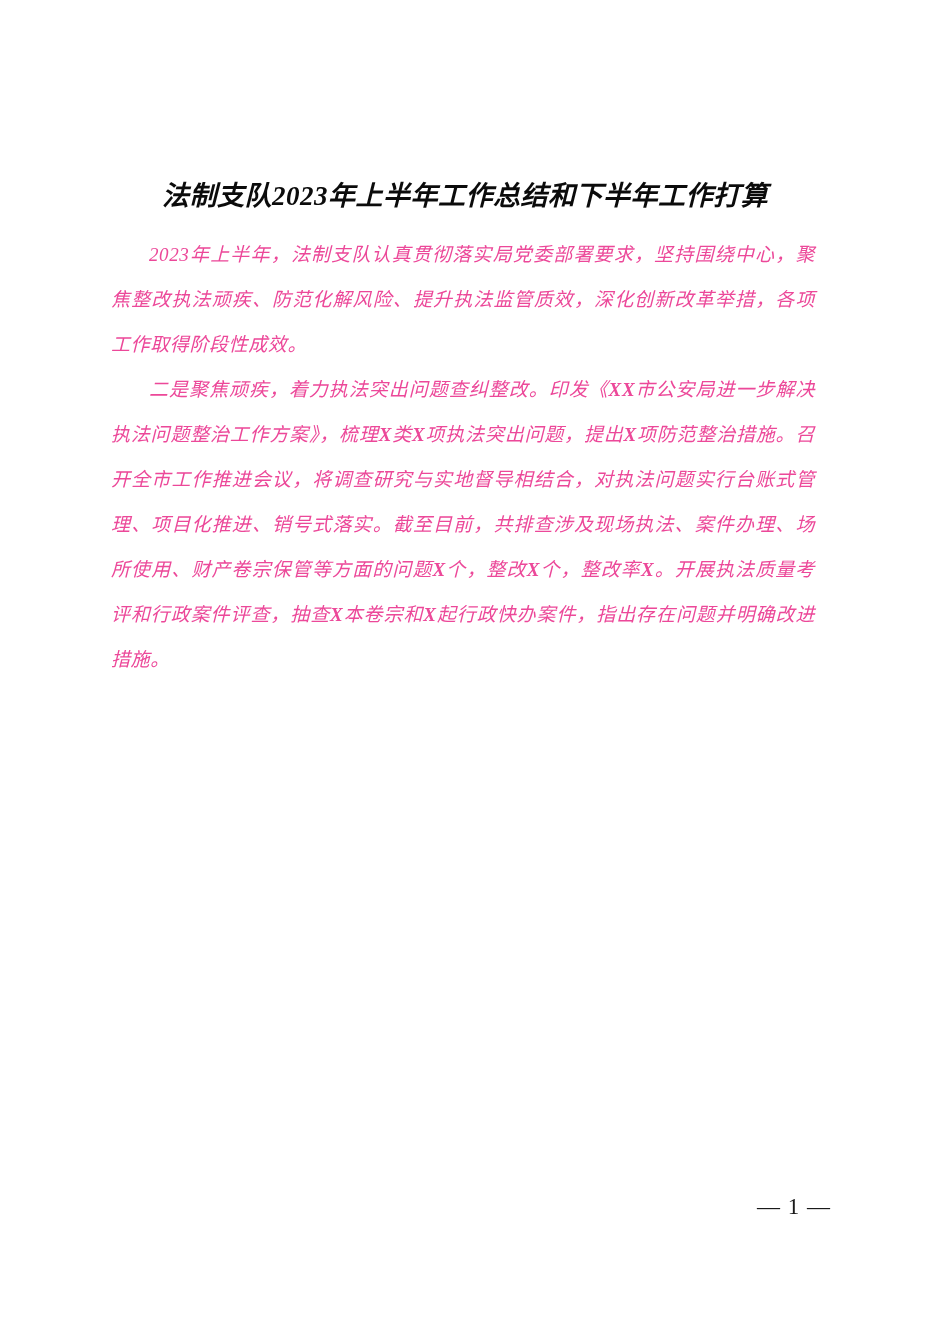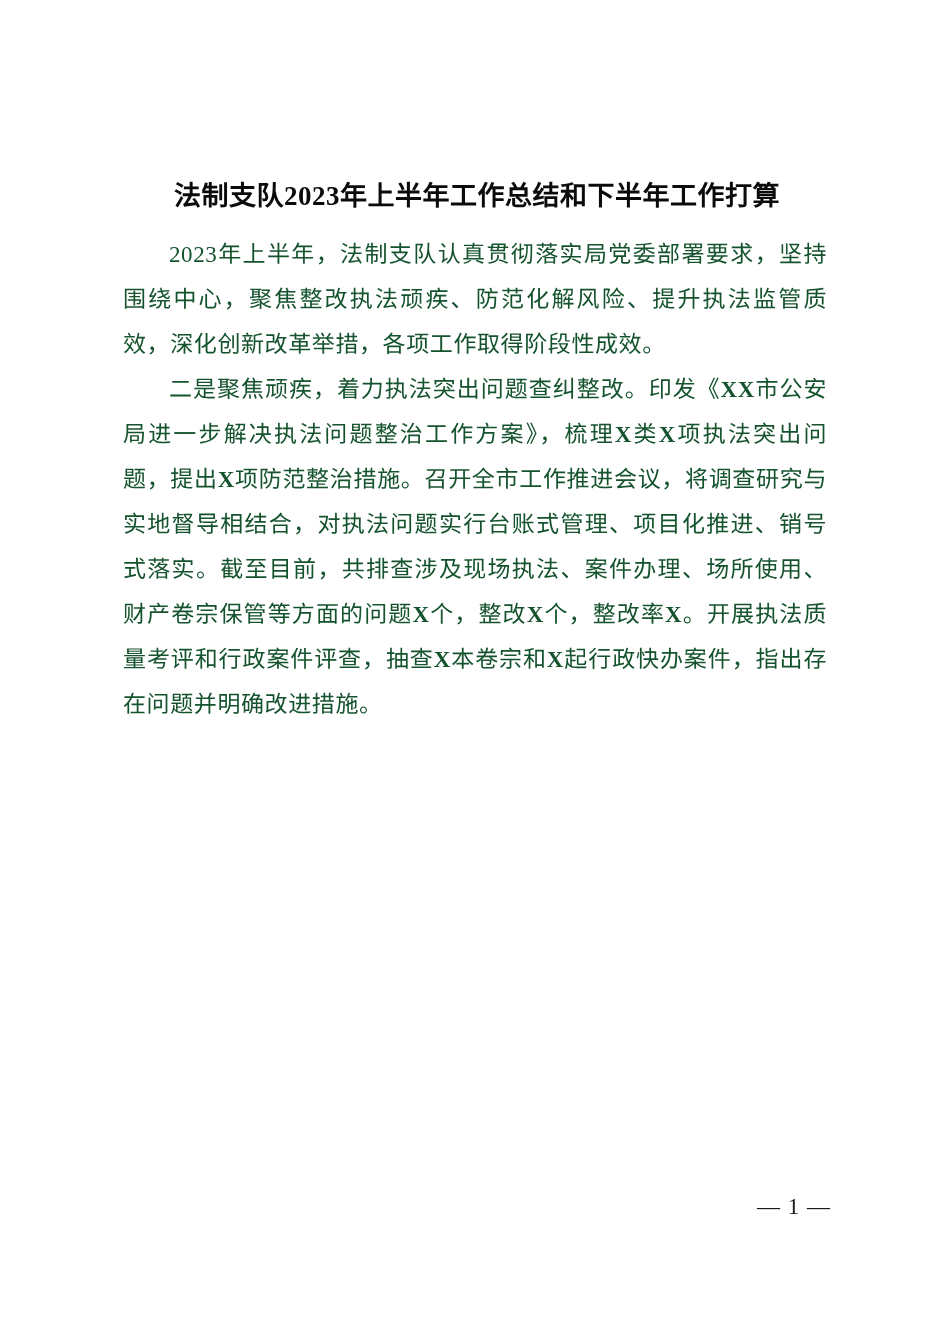--- a/index.html
+++ b/index.html
@@ -13,42 +13,43 @@
     width: 950px;
     height: 1344px;
     background: #ffffff;
     box-sizing: border-box;
     overflow: hidden;
     font-family: "Liberation Serif", "DejaVu Serif", serif;
   }
 
   .content {
     position: absolute;
-    left: 123px;
+    left: 111px;
     top: 176px;
     width: 708px;
+    font-style: italic;
   }
 
   .doc-title {
     font-family: "Liberation Serif", "DejaVu Serif", serif;
     font-weight: bold;
     font-size: 27px;
     line-height: 40px;
     color: #0b0b0b;
     text-align: center;
     letter-spacing: 0.5px;
     margin: 0 0 16px 0;
     white-space: nowrap;
   }
 
   .para {
     font-family: "Liberation Serif", "DejaVu Serif", serif;
-    font-size: 23px;
+    font-size: 19px;
     line-height: 45px;
-    color: #14532d;
+    color: #ec4899;
     text-align: justify;
     text-justify: inter-ideograph;
     text-indent: 2em;
     margin: 0 4px 0 0;
     letter-spacing: 0.6px;
     word-break: break-all;
   }
 
   .para + .para {
     margin-top: 0;

